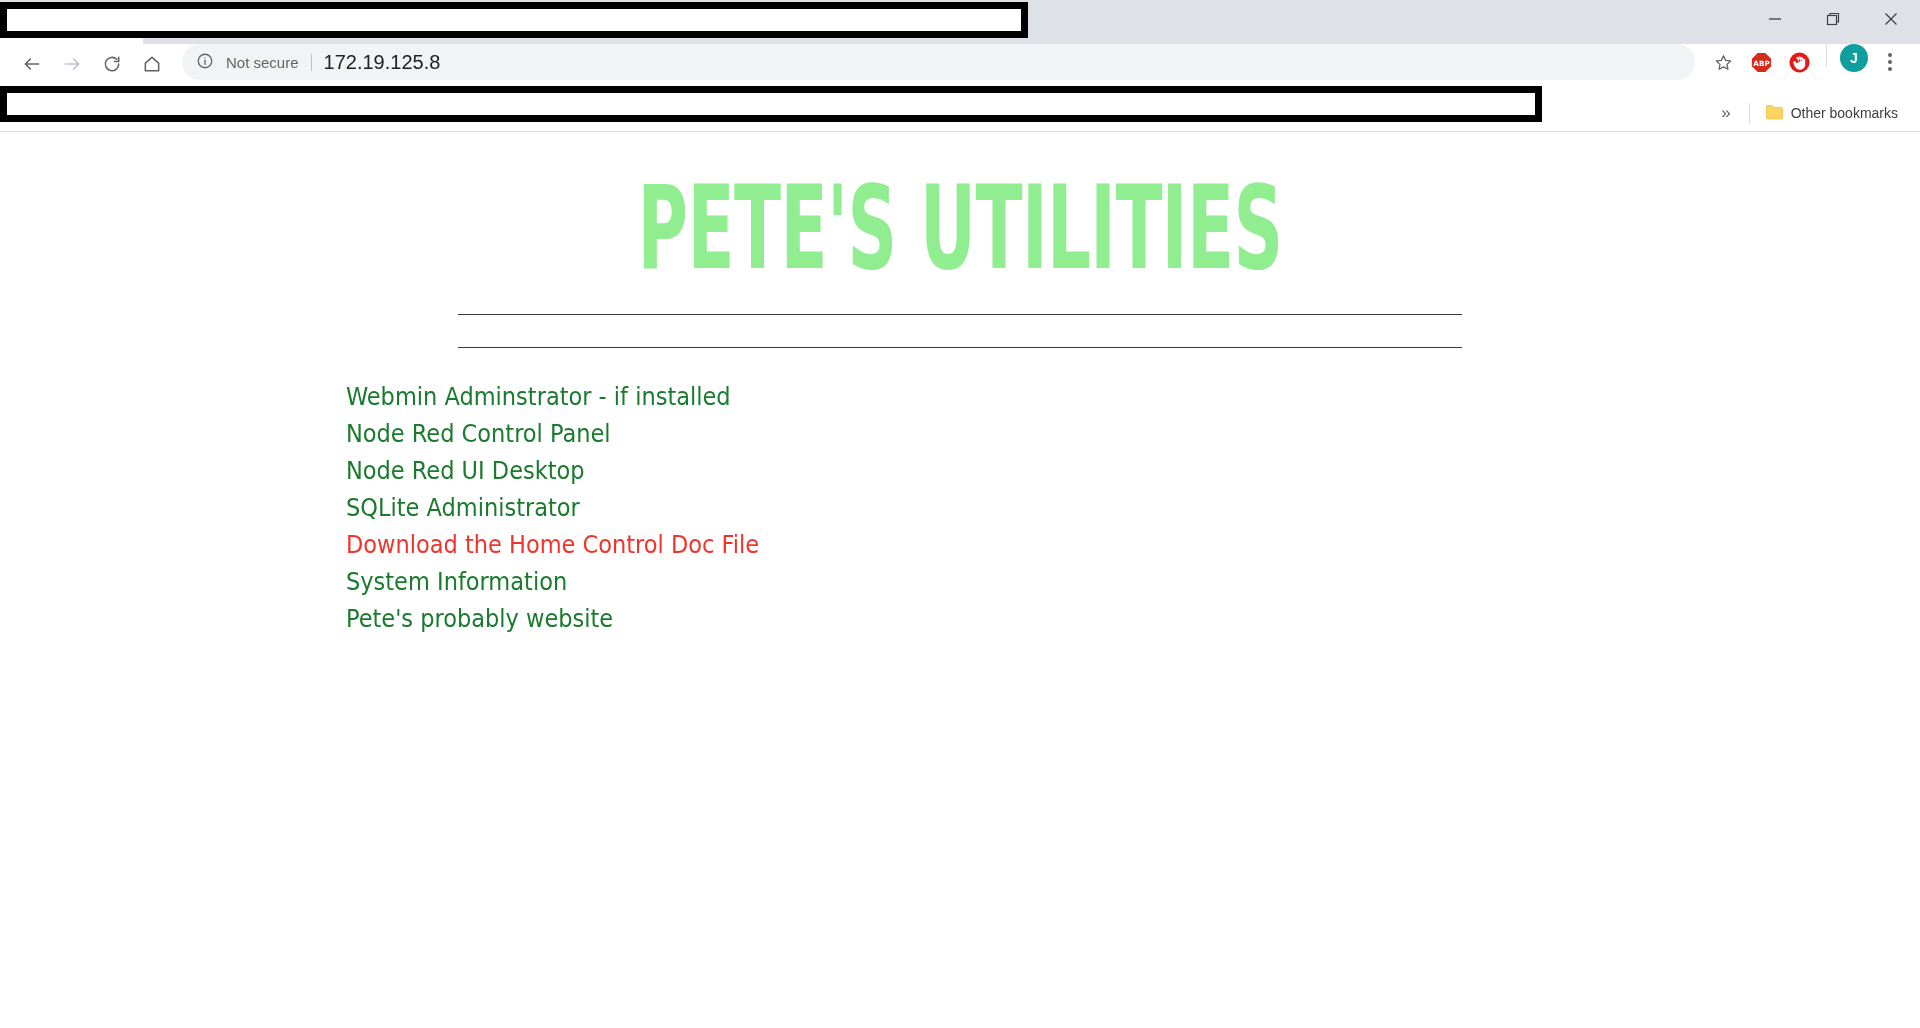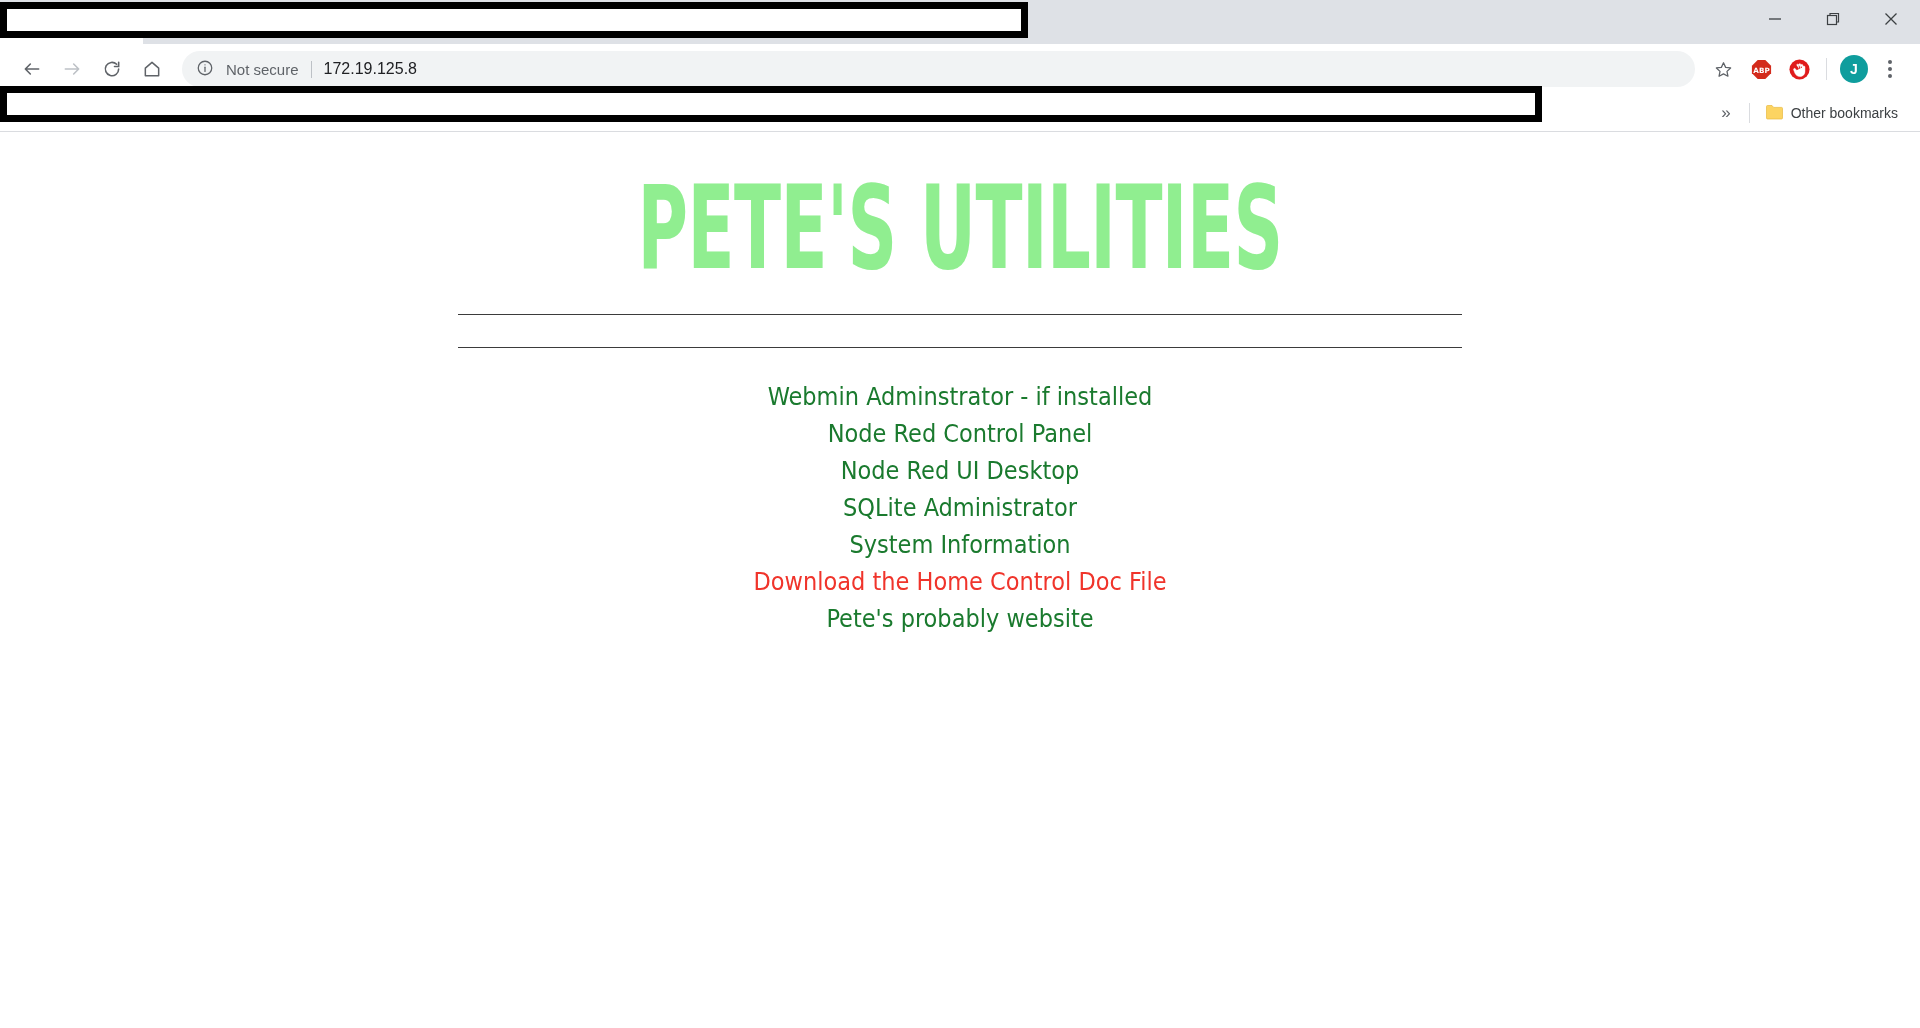--- a/index.html
+++ b/index.html
@@ -54,39 +54,39 @@
     border-radius:50%; color:#5f6368;
   }
   .newtab svg { width:16px; height:16px; }
 
   .wincontrols { display:flex; align-items:flex-start; height:44px; flex:none; }
   .wc { width:58px; height:38px; display:flex; align-items:center; justify-content:center; color:#3c4043; }
   .wc svg { width:14px; height:14px; }
 
   
   .toolbar {
-    height:50px; background:#ffffff; display:flex; align-items:center;
+    height:50px; background:#ffffff; display:flex; align-items:flex-start;
     padding:0 12px; flex:none; gap:0;
   }
   .navbtn {
     width:40px; height:40px; display:flex; align-items:center; justify-content:center;
     border-radius:50%; color:#5f6368; flex:none;
   }
   .navbtn svg { width:20px; height:20px; }
   .navbtn.disabled { color:#bdc1c6; }
 
   .omnibox {
     flex:1; height:36px; background:#f1f3f4; border-radius:18px;
     display:flex; align-items:center; margin:0 10px 0 10px; padding:0 14px; min-width:0;
   }
   .omni-info { width:20px; height:20px; flex:none; color:#5f6368; margin-right:10px; }
   .omni-info svg { width:18px; height:18px; display:block; }
   .omni-notsecure { font-size:15px; color:#5f6368; white-space:nowrap; }
   .omni-divider { width:1px; height:17px; background:#bdc1c6; margin:0 12px; flex:none; }
-  .omni-url { font-size:16px; color:#202124; white-space:nowrap; overflow:hidden; }
+  .omni-url { font-size:20px; color:#202124; white-space:nowrap; overflow:hidden; }
 
   .star { width:36px; height:36px; display:flex; align-items:center; justify-content:center; color:#5f6368; flex:none; }
   .star svg { width:19px; height:19px; }
 
   .ext { width:36px; height:36px; display:flex; align-items:center; justify-content:center; flex:none; margin-left:2px; }
   .ext-sep { width:1px; height:22px; background:#dadce0; margin:0 9px; flex:none; }
   .avatar {
     width:28px; height:28px; border-radius:50%; background:#0f9d9d; color:#ffffff;
     display:flex; align-items:center; justify-content:center;
     font-size:14px; font-weight:bold; flex:none; margin:0 4px;
@@ -138,21 +138,21 @@
     width:1004px; height:0;
   }
 
   .blurb {
     font-family:"DejaVu Sans Condensed","Liberation Sans Narrow","Liberation Sans", sans-serif;
     font-size:31px; line-height:1.28; color:#55606b;
     text-align:center; margin:34px auto 0 auto; width:820px;
     font-stretch:condensed;
   }
 
-  .links { margin:30px 0 0 0; text-align:center; }
+  .links { margin:30px 0 0 0; text-align:left; }
   .link-row { margin:0; padding:0; line-height:1.0; }
   .site-link {
     display:inline-block;
     font-family:"DejaVu Sans Condensed","Liberation Sans Narrow","Liberation Sans", sans-serif;
     font-size:25px; line-height:37px;
     text-decoration:none;
     font-stretch:condensed;
   }
   .site-link.green { color:#1a7a2e; }
   .site-link.red   { color:#f0342b; }
@@ -377,24 +377,24 @@
           <div class="link-row">
             <a href="#" class="site-link green">Node Red Control Panel</a>
           </div>
           <div class="link-row">
             <a href="#" class="site-link green">Node Red UI Desktop</a>
           </div>
           <div class="link-row">
             <a href="#" class="site-link green">SQLite Administrator</a>
           </div>
           <div class="link-row">
+            <a href="#" class="site-link red">Download the Home Control Doc File</a>
+          </div>
+          <div class="link-row">
             <a href="#" class="site-link green">System Information</a>
-          </div>
-          <div class="link-row">
-            <a href="#" class="site-link red">Download the Home Control Doc File</a>
           </div>
           <div class="link-row">
             <a href="#" class="site-link green">Pete's probably website</a>
           </div>
         </div>
 
       </div>
     </div>
   </div>
 </div>

